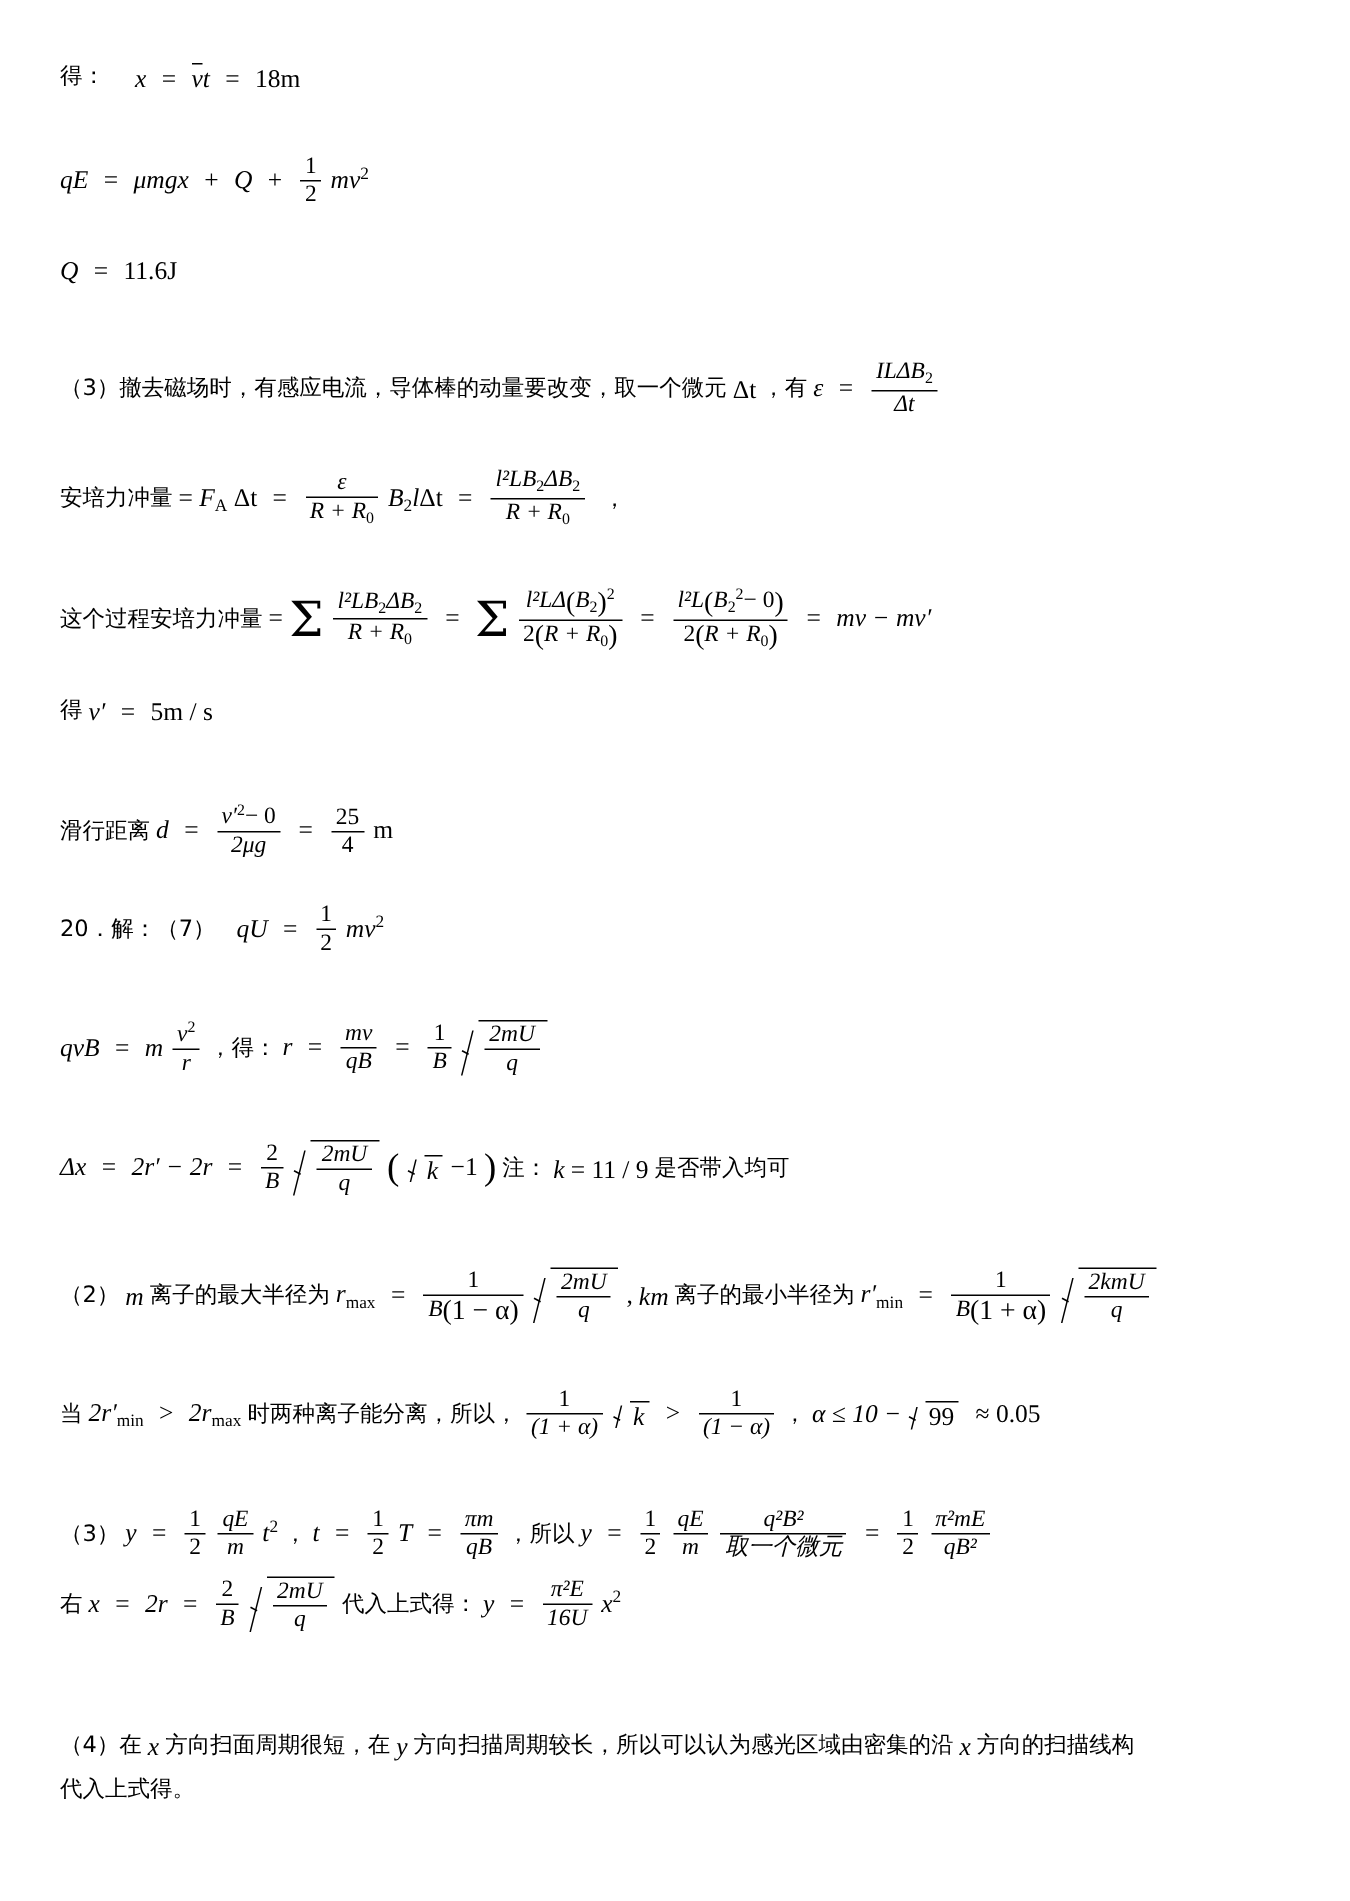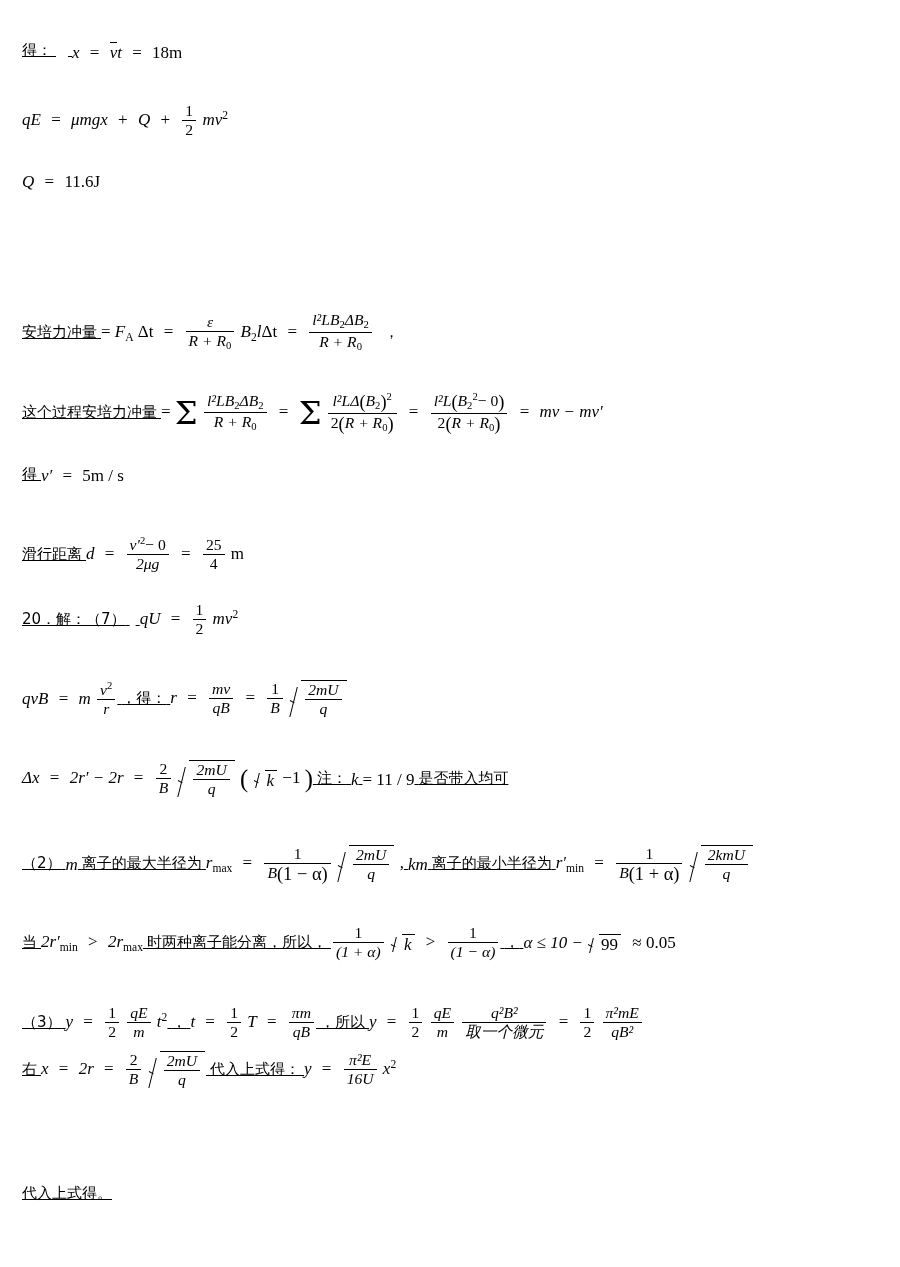--- a/index.html
+++ b/index.html
@@ -17,24 +17,23 @@
   }
   .page {
     width: 900px;
     height: 1267px;
     padding: 0;
     box-sizing: border-box;
     position: relative;
   }
   .line {
     position: relative;
-    padding: 0 22px;
+    padding: 0 40px;
     margin: 0;
     line-height: 1.0;
-    text-decoration: underline;
   }
   .cn {
     font-family: "DejaVu Sans", "Liberation Sans", sans-serif;
     font-size: 15px;
   }
   .it {
     font-style: italic;
     font-family: "Liberation Serif", "DejaVu Serif", serif;
   }
   .rm {
@@ -177,20 +176,33 @@
   </div>
 
   <div class="line" style="position:absolute; left:0; top:172px;">
     <span class="math">
       <span class="it">Q</span>
       <span class="sp"></span><span class="rm">=</span><span class="sp"></span>
       <span class="rm">11.6J</span>
     </span>
   </div>
 
+  <div class="line" style="position:absolute; left:0; top:240px;">
+    <span class="cn">（3）撤去磁场时，有感应电流，导体棒的动量要改变，取一个微元</span>
+    <span class="math">Δt</span>
+    <span class="cn">，有</span>
+    <span class="math">
+      <span class="it">ε</span>
+      <span class="sp"></span><span class="rm">=</span><span class="sp"></span>
+      <span class="frac">
+        <span class="num it"><span>ILΔB</span><sub>2</sub></span>
+        <span class="den it">Δt</span>
+      </span>
+    </span>
+  </div>
 
   <div class="line" style="position:absolute; left:0; top:312px;">
     <span class="cn">安培力冲量</span>
     <span class="math">
       <span class="rm">=</span>
       <span class="it"><span>F</span><sub>A</sub></span>
       <span>Δt</span>
       <span class="sp"></span><span class="rm">=</span><span class="sp"></span>
       <span class="frac">
         <span class="num it">ε</span>
@@ -441,18 +453,27 @@
     </span>
     <span class="cn">代入上式得：</span>
     <span class="math">
       <span class="it">y</span>
       <span class="sp"></span><span class="rm">=</span><span class="sp"></span>
       <span class="frac"><span class="num it">π²E</span><span class="den it">16U</span></span>
       <span class="it">x</span><sup>2</sup>
     </span>
   </div>
 
+  <div class="line" style="position:absolute; left:0; top:1156px;">
+    <span class="cn">（4）在</span>
+    <span class="math it">x</span>
+    <span class="cn">方向扫面周期很短，在</span>
+    <span class="math it">y</span>
+    <span class="cn">方向扫描周期较长，所以可以认为感光区域由密集的沿</span>
+    <span class="math it">x</span>
+    <span class="cn">方向的扫描线构</span>
+  </div>
 
   <div class="line" style="position:absolute; left:0; top:1185px;">
     <span class="cn">代入上式得。</span>
   </div>
 
 </div>
 
 </body></html>

